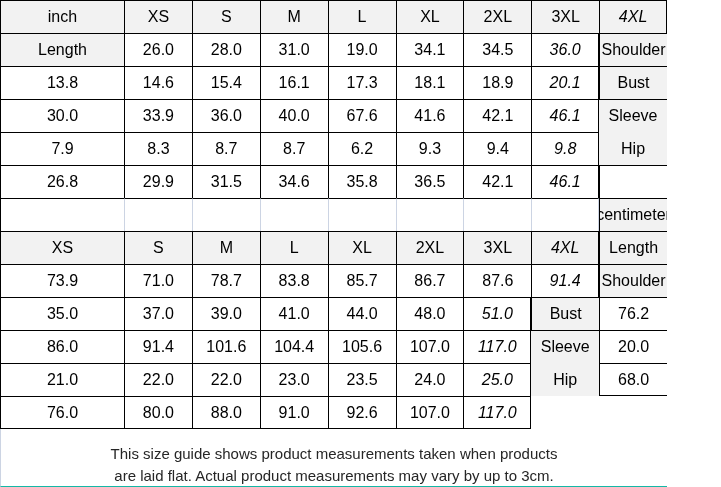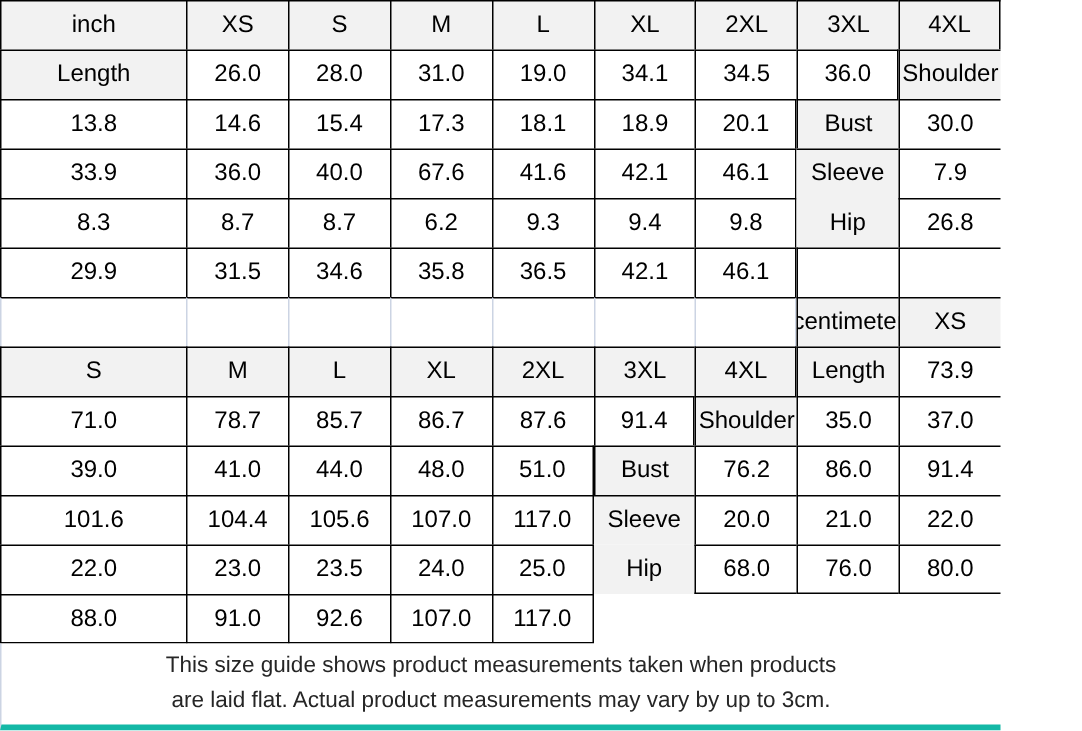--- a/index.html
+++ b/index.html
@@ -29,37 +29,37 @@
     font-size: 16px;
     line-height: 1;
     background: #ffffff;
     overflow: hidden;
     white-space: nowrap;
   }
   .cell.gray { background: #f2f2f2; }
   .bt { border-top: 1px solid #000000; }
   .bb { border-bottom: 1px solid #000000; }
   .lb { border-left: 1px solid #000000; }
-  .rb { border-right: 1px solid #000000; }
+  .rb { border-right: 1px solid #000000; font-style: italic; }
   .lg { border-left: 1px solid #ccd4e3; }
   .rg { border-right: 1px solid #ccd4e3; }
   #note-footer {
     grid-row: 14;
     grid-column: 1 / -1;
     box-sizing: border-box;
     display: flex;
     flex-direction: column;
     align-items: center;
-    justify-content: center;
+    justify-content: flex-end;
     gap: 4px;
     font-size: 15px;
     color: #262626;
     background: #ffffff;
     border-left: 1px solid #ccd4e3;
-    border-bottom: 4px solid #14b8a6;
+    border-bottom: 1px solid #14b8a6;
   }
   #note-footer div { line-height: 1.25; }
 </style>
 </head>
 <body>
 
 <div id="size-guide">
   <div id="size-grid">
     <div class="cell bt lb gray">inch</div>
       <div class="cell bt lb gray">XS</div>
@@ -75,20 +75,21 @@
       <div class="cell bt lb">28.0</div>
       <div class="cell bt lb">31.0</div>
       <div class="cell bt lb">19.0</div>
       <div class="cell bt lb">34.1</div>
       <div class="cell bt lb">34.5</div>
       <div class="cell bt lb rb">36.0</div>
       <div class="cell bt lb gray">Shoulder</div>
       <div class="cell bt lb">13.8</div>
       <div class="cell bt lb">14.6</div>
       <div class="cell bt lb">15.4</div>
+      <div class="cell bt lb">16.1</div>
       <div class="cell bt lb">17.3</div>
       <div class="cell bt lb">18.1</div>
       <div class="cell bt lb">18.9</div>
       <div class="cell bt lb rb">20.1</div>
       <div class="cell bt lb gray">Bust</div>
       <div class="cell bt lb">30.0</div>
       <div class="cell bt lb">33.9</div>
       <div class="cell bt lb">36.0</div>
       <div class="cell bt lb">40.0</div>
       <div class="cell bt lb">67.6</div>
@@ -128,20 +129,21 @@
       <div class="cell bt lb gray">M</div>
       <div class="cell bt lb gray">L</div>
       <div class="cell bt lb gray">XL</div>
       <div class="cell bt lb gray">2XL</div>
       <div class="cell bt lb gray">3XL</div>
       <div class="cell bt lb rb gray">4XL</div>
       <div class="cell bt lb gray">Length</div>
       <div class="cell bt lb">73.9</div>
       <div class="cell bt lb">71.0</div>
       <div class="cell bt lb">78.7</div>
+      <div class="cell bt lb">83.8</div>
       <div class="cell bt lb">85.7</div>
       <div class="cell bt lb">86.7</div>
       <div class="cell bt lb">87.6</div>
       <div class="cell bt lb rb">91.4</div>
       <div class="cell bt lb gray">Shoulder</div>
       <div class="cell bt lb">35.0</div>
       <div class="cell bt lb">37.0</div>
       <div class="cell bt lb">39.0</div>
       <div class="cell bt lb">41.0</div>
       <div class="cell bt lb">44.0</div>

